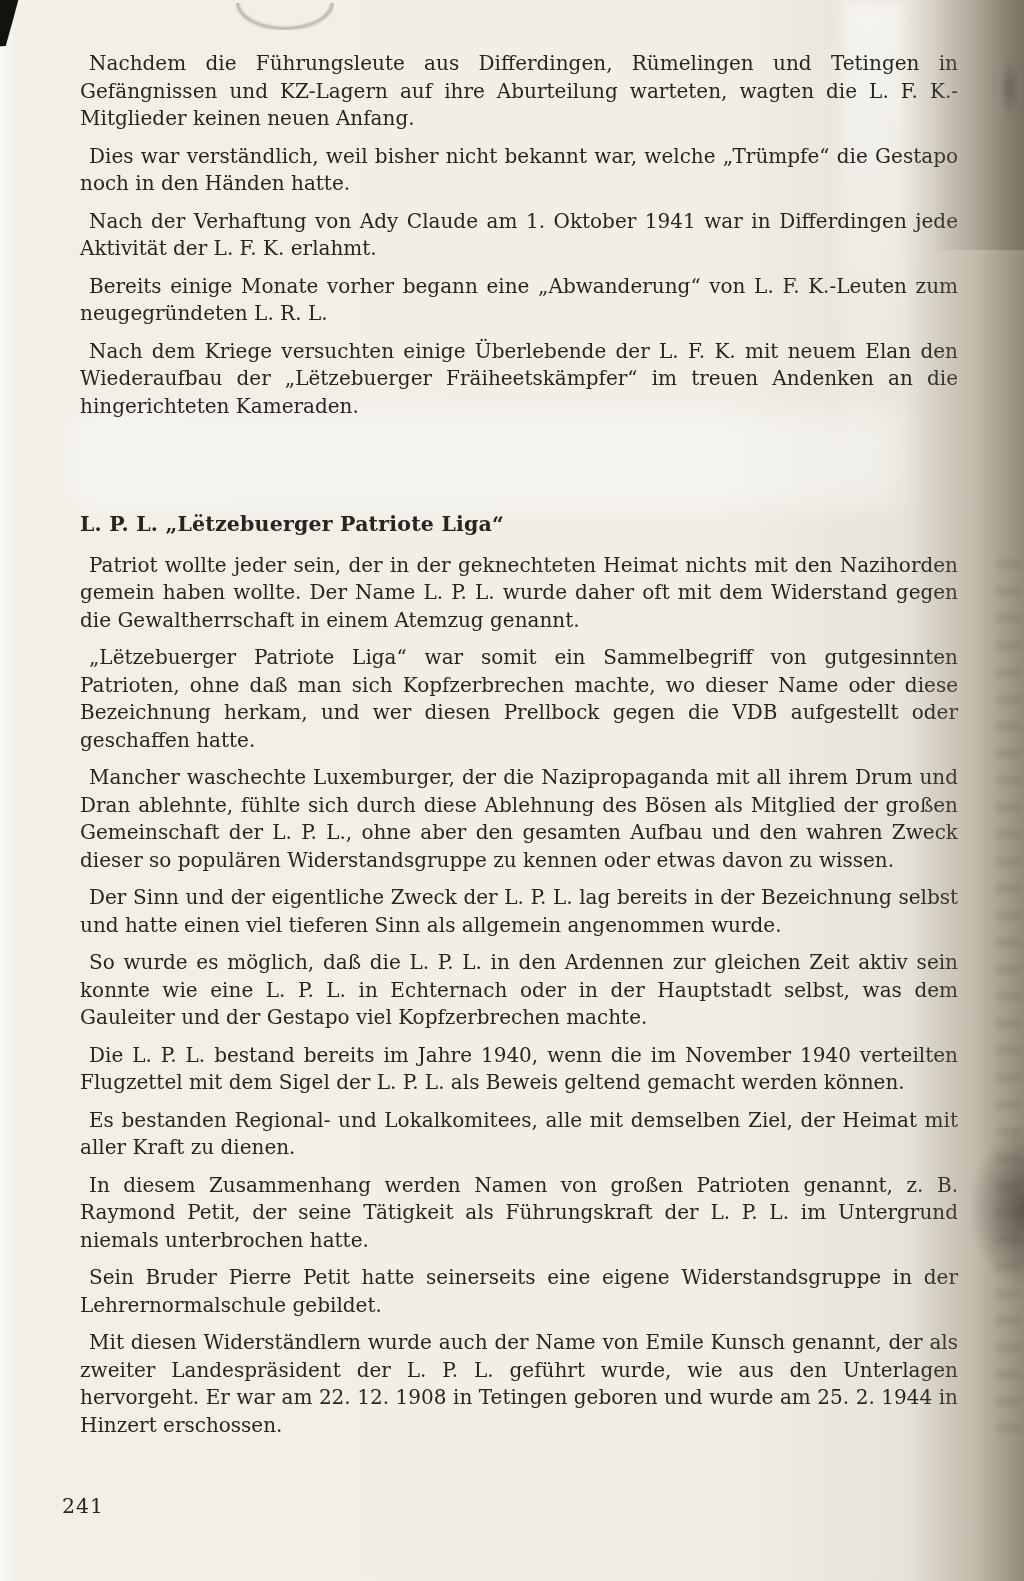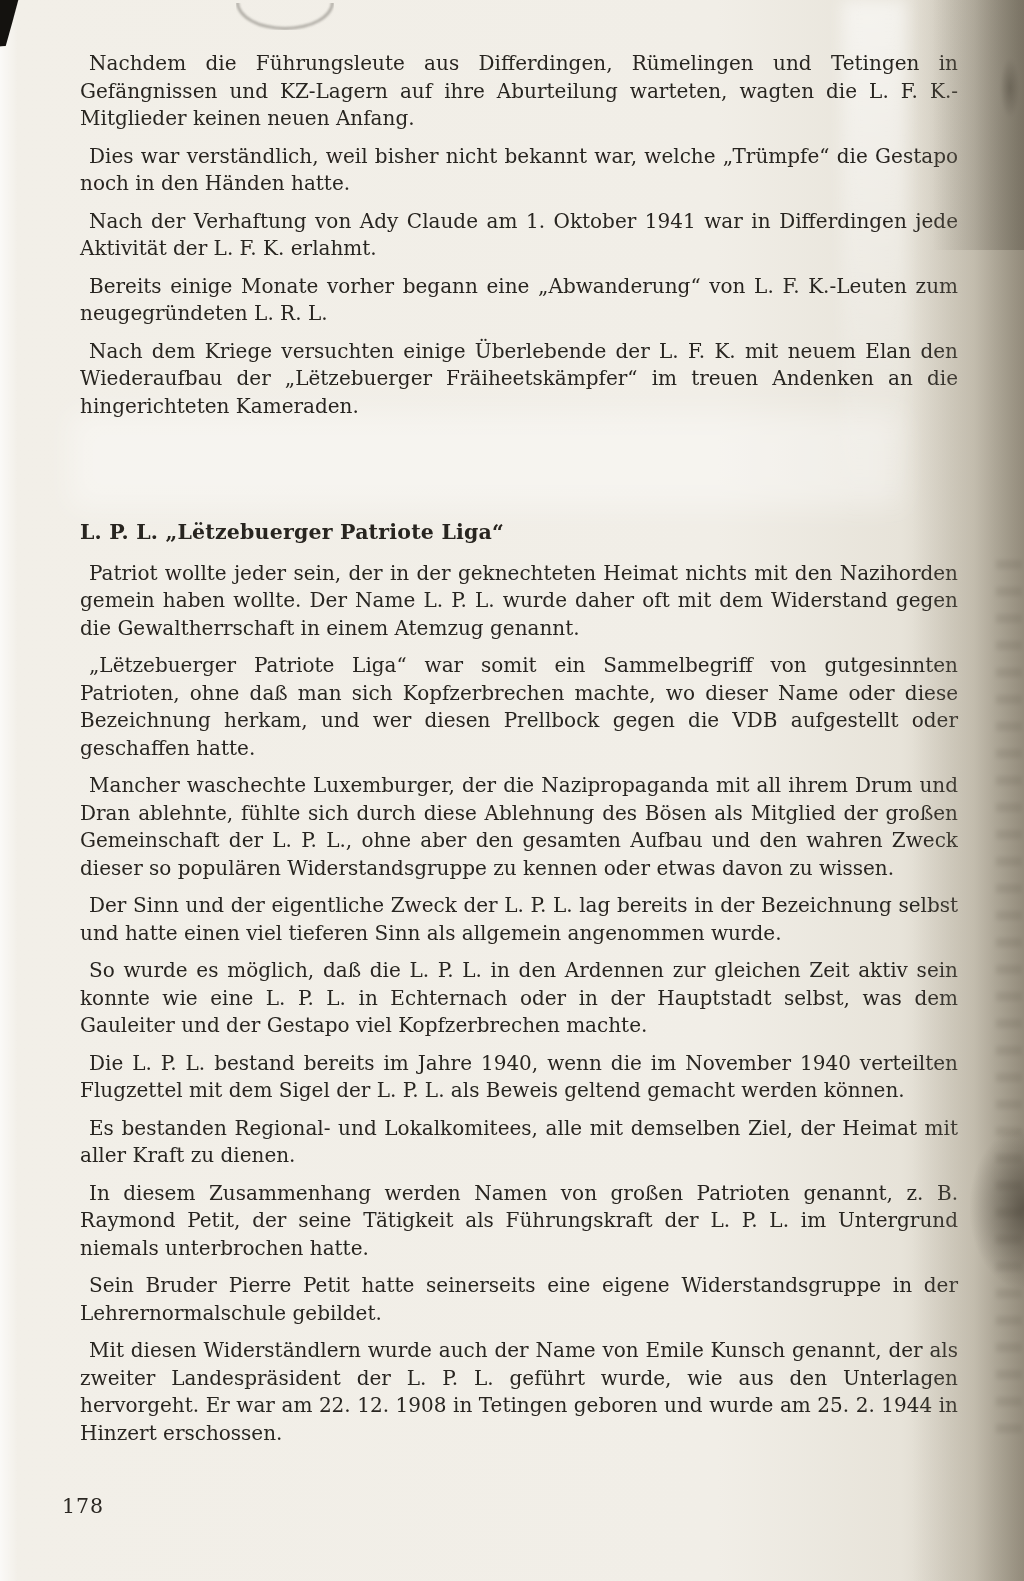--- a/index.html
+++ b/index.html
@@ -41,21 +41,21 @@
   }
   .sec1 { position: absolute; top: 50px; left: 0; right: 0; }
   .sec2 { position: absolute; top: 503px; left: 0; right: 0; }
   .text-block p {
     margin: 0 0 10px 0;
     text-indent: 9px;
   }
   .section-heading {
     font-size: 20.5px;
     font-weight: 700;
-    margin: 16px 0 13px 0;
+    margin: 8px 0 13px 0;
     letter-spacing: 0.2px;
     text-align: left;
   }
   .page-number {
     position: absolute;
     left: 62px;
     top: 1494px;
     font-size: 20.5px;
     color: #2b2823;
     letter-spacing: 1px;
@@ -154,21 +154,21 @@
       <p>So wurde es möglich, daß die L. P. L. in den Ardennen zur gleichen Zeit aktiv sein konnte wie eine L. P. L. in Echternach oder in der Hauptstadt selbst, was dem Gauleiter und der Gestapo viel Kopfzerbrechen machte.</p>
       <p>Die L. P. L. bestand bereits im Jahre 1940, wenn die im November 1940 verteilten Flugzettel mit dem Sigel der L. P. L. als Beweis geltend gemacht werden können.</p>
       <p>Es bestanden Regional- und Lokalkomitees, alle mit demselben Ziel, der Heimat mit aller Kraft zu dienen.</p>
       <p>In diesem Zusammenhang werden Namen von großen Patrioten genannt, z. B. Raymond Petit, der seine Tätigkeit als Führungskraft der L. P. L. im Untergrund niemals unterbrochen hatte.</p>
       <p>Sein Bruder Pierre Petit hatte seinerseits eine eigene Widerstandsgruppe in der Lehrernormalschule gebildet.</p>
       <p>Mit diesen Widerständlern wurde auch der Name von Emile Kunsch genannt, der als zweiter Landespräsident der L. P. L. geführt wurde, wie aus den Unterlagen hervorgeht. Er war am 22. 12. 1908 in Tetingen geboren und wurde am 25. 2. 1944 in Hinzert erschossen.</p>
     </section>
 
   </div>
 
-  <div class="page-number">178</div>
+  <div class="page-number">241</div>
 
   <div class="ghost-lines"></div>
   <div class="ghost-dot-top"></div>
   <div class="right-shade"></div>
   <div class="corner-shade-tr"></div>
   <div class="smudge"></div>
   <div class="corner-blob"></div>
   <div class="hair-mark"></div>
 
 </div>

